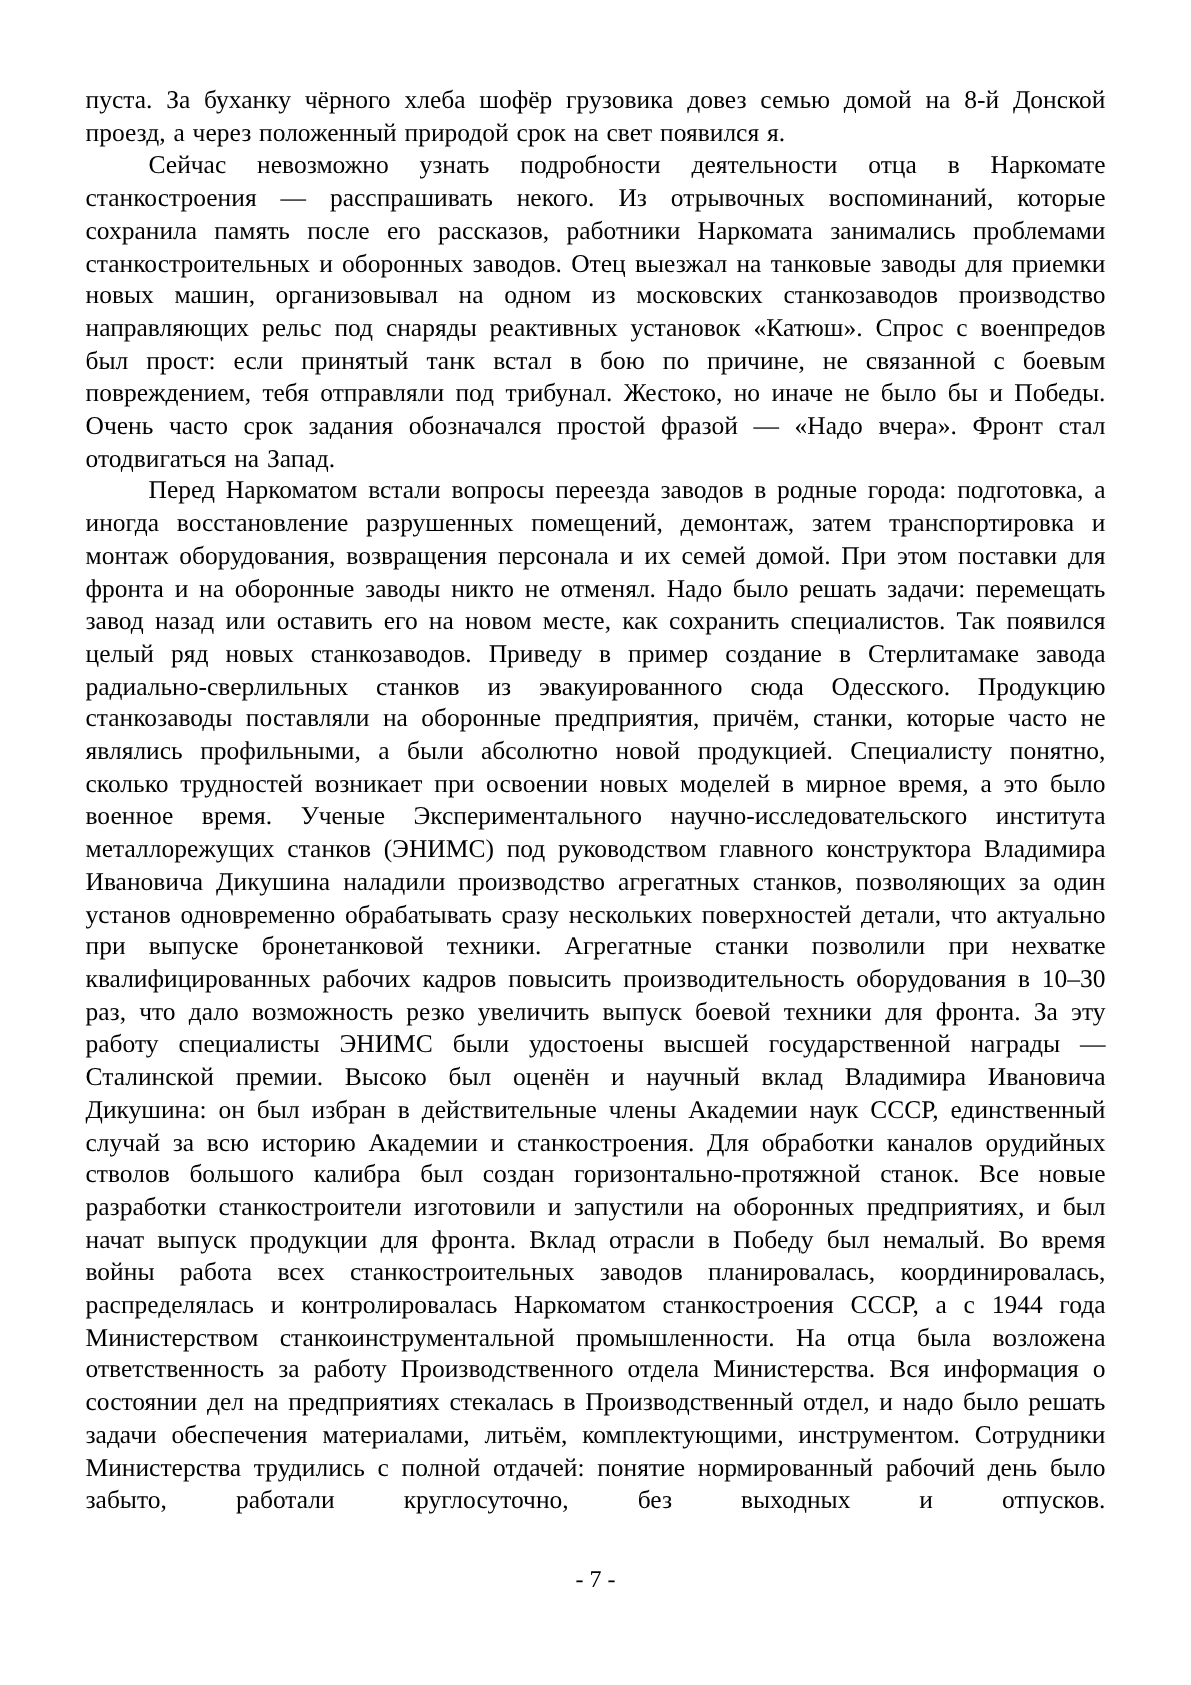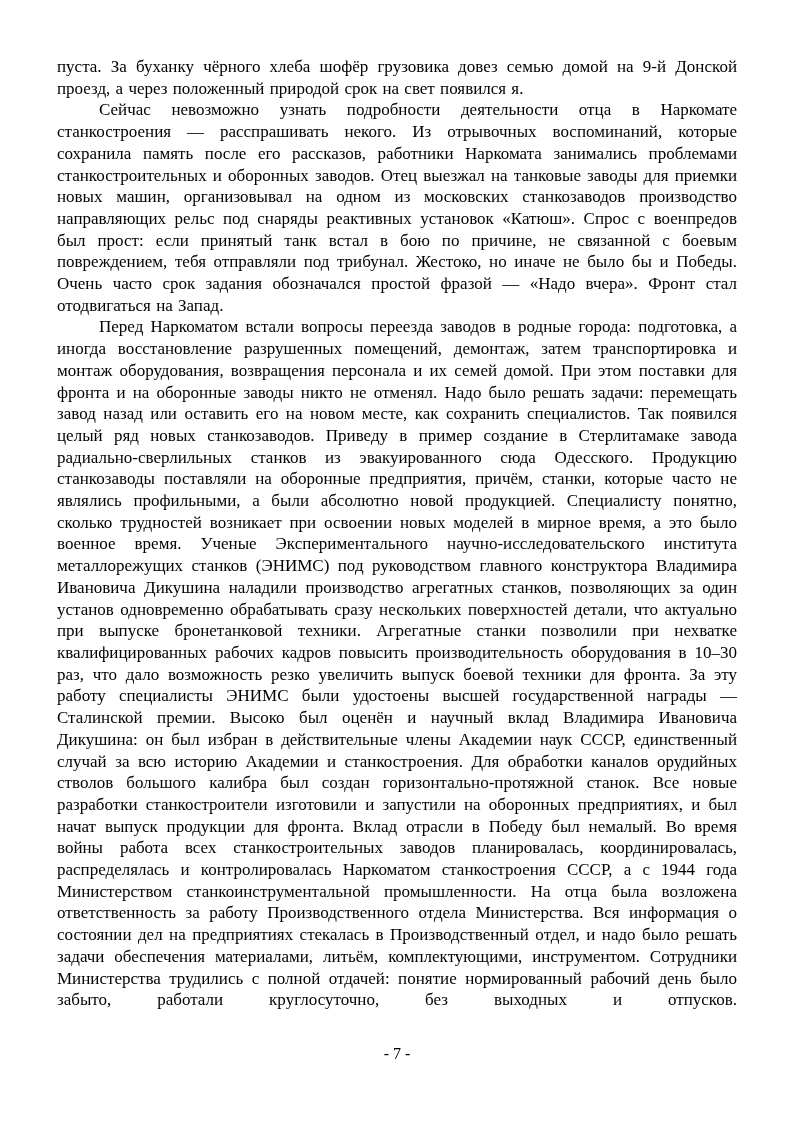--- a/index.html
+++ b/index.html
@@ -48,18 +48,18 @@
     font-size: 16px;
     line-height: 20px;
     color: #000000;
   }
 </style>
 </head>
 <body>
 
 <div class="page">
   <div class="content">
-    <p class="para no-indent">пуста. За буханку чёрного хлеба шофёр грузовика довез семью домой на 9-й Донской проезд, а через положенный природой срок на свет появился я.</p>
+    <p class="para no-indent">пуста. За буханку чёрного хлеба шофёр грузовика довез семью домой на 8-й Донской проезд, а через положенный природой срок на свет появился я.</p>
     <p class="para">Сейчас невозможно узнать подробности деятельности отца в Наркомате станкостроения — расспрашивать некого. Из отрывочных воспоминаний, которые сохранила память после его рассказов, работники Наркомата занимались проблемами станкостроительных и оборонных заводов. Отец выезжал на танковые заводы для приемки новых машин, организовывал на одном из московских станкозаводов производство направляющих рельс под снаряды реактивных установок «Катюш». Спрос с военпредов был прост: если принятый танк встал в бою по причине, не связанной с боевым повреждением, тебя отправляли под трибунал. Жестоко, но иначе не было бы и Победы. Очень часто срок задания обозначался простой фразой — «Надо вчера». Фронт стал отодвигаться на Запад.</p>
     <p class="para justify-last">Перед Наркоматом встали вопросы переезда заводов в родные города: подготовка, а иногда восстановление разрушенных помещений, демонтаж, затем транспортировка и монтаж оборудования, возвращения персонала и их семей домой. При этом поставки для фронта и на оборонные заводы никто не отменял. Надо было решать задачи: перемещать завод назад или оставить его на новом месте, как сохранить специалистов. Так появился целый ряд новых станкозаводов. Приведу в пример создание в Стерлитамаке завода радиально-сверлильных станков из эвакуированного сюда Одесского. Продукцию станкозаводы поставляли на оборонные предприятия, причём, станки, которые часто не являлись профильными, а были абсолютно новой продукцией. Специалисту понятно, сколько трудностей возникает при освоении новых моделей в мирное время, а это было военное время. Ученые Экспериментального научно-исследовательского института металлорежущих станков (ЭНИМС) под руководством главного конструктора Владимира Ивановича Дикушина наладили производство агрегатных станков, позволяющих за один установ одновременно обрабатывать сразу нескольких поверхностей детали, что актуально при выпуске бронетанковой техники. Агрегатные станки позволили при нехватке квалифицированных рабочих кадров повысить производительность оборудования в 10–30 раз, что дало возможность резко увеличить выпуск боевой техники для фронта. За эту работу специалисты ЭНИМС были удостоены высшей государственной награды — Сталинской премии. Высоко был оценён и научный вклад Владимира Ивановича Дикушина: он был избран в действительные члены Академии наук СССР, единственный случай за всю историю Академии и станкостроения. Для обработки каналов орудийных стволов большого калибра был создан горизонтально-протяжной станок. Все новые разработки станкостроители изготовили и запустили на оборонных предприятиях, и был начат выпуск продукции для фронта. Вклад отрасли в Победу был немалый. Во время войны работа всех станкостроительных заводов планировалась, координировалась, распределялась и контролировалась Наркоматом станкостроения СССР, а с 1944 года Министерством станкоинструментальной промышленности. На отца была возложена ответственность за работу Производственного отдела Министерства. Вся информация о состоянии дел на предприятиях стекалась в Производственный отдел, и надо было решать задачи обеспечения материалами, литьём, комплектующими, инструментом. Сотрудники Министерства трудились с полной отдачей: понятие нормированный рабочий день было забыто, работали круглосуточно, без выходных и отпусков.</p>
   </div>
   <div class="page-number">- 7 -</div>
 </div>
 
 </body></html>

